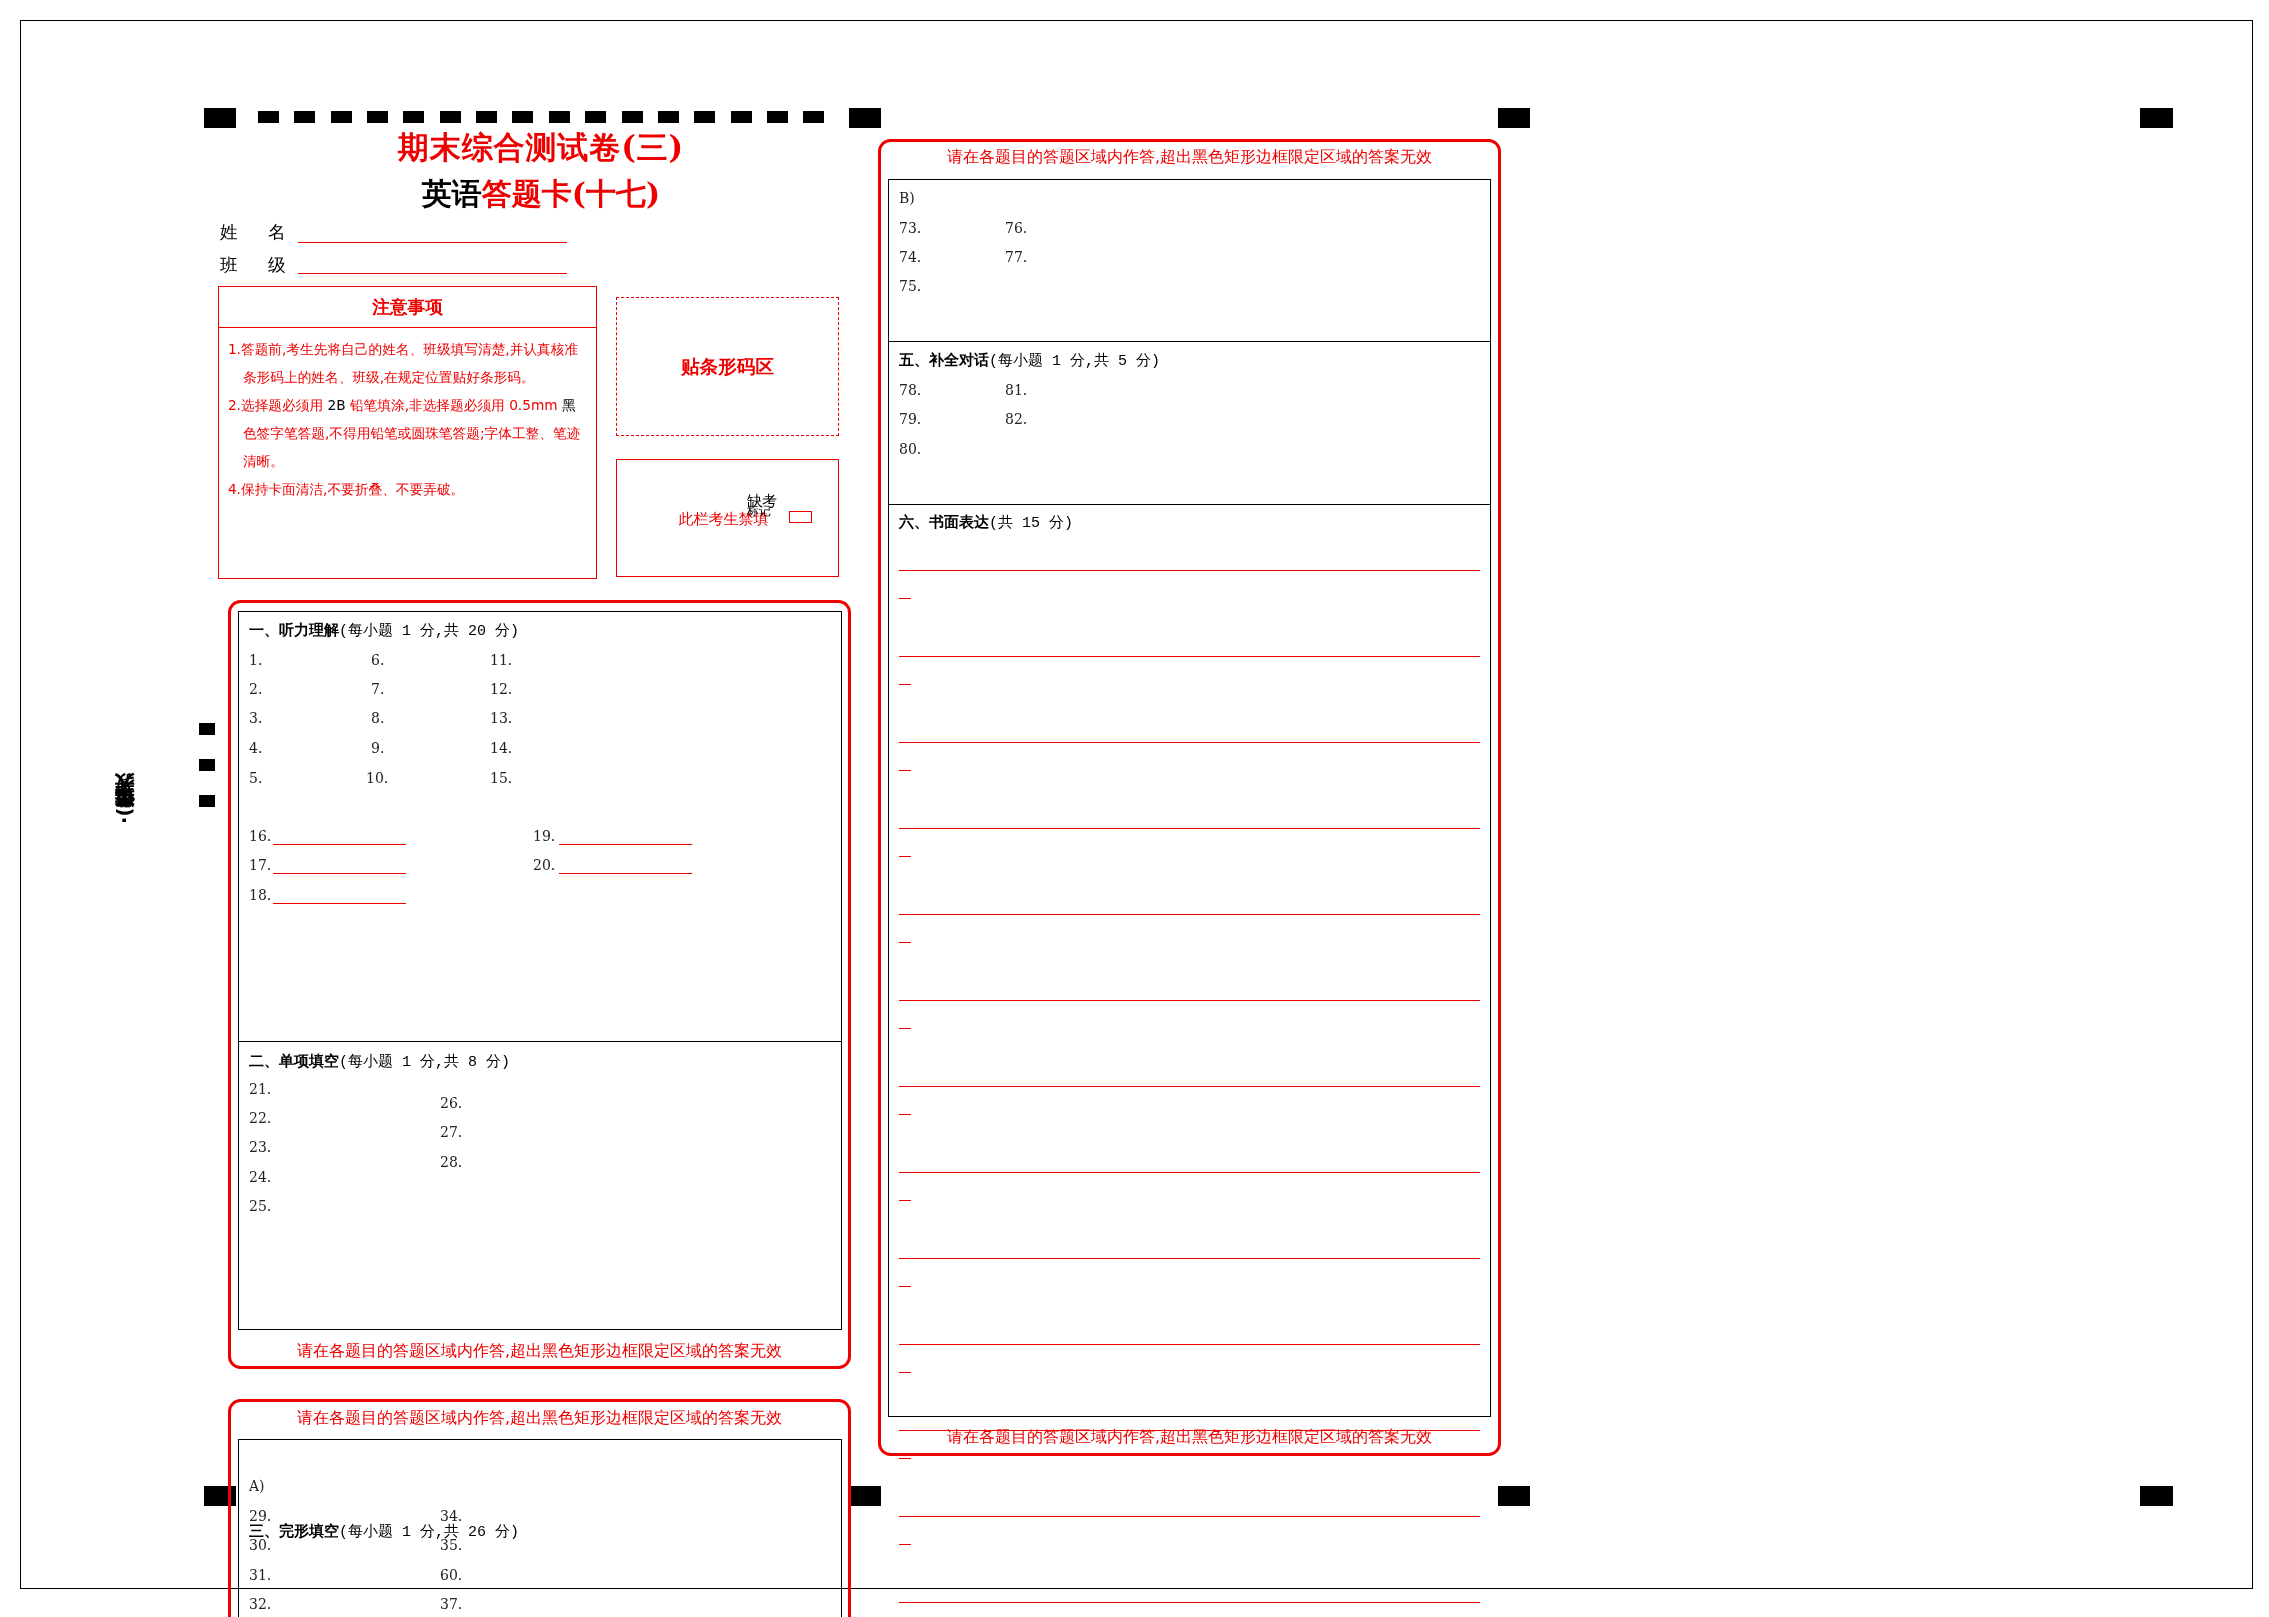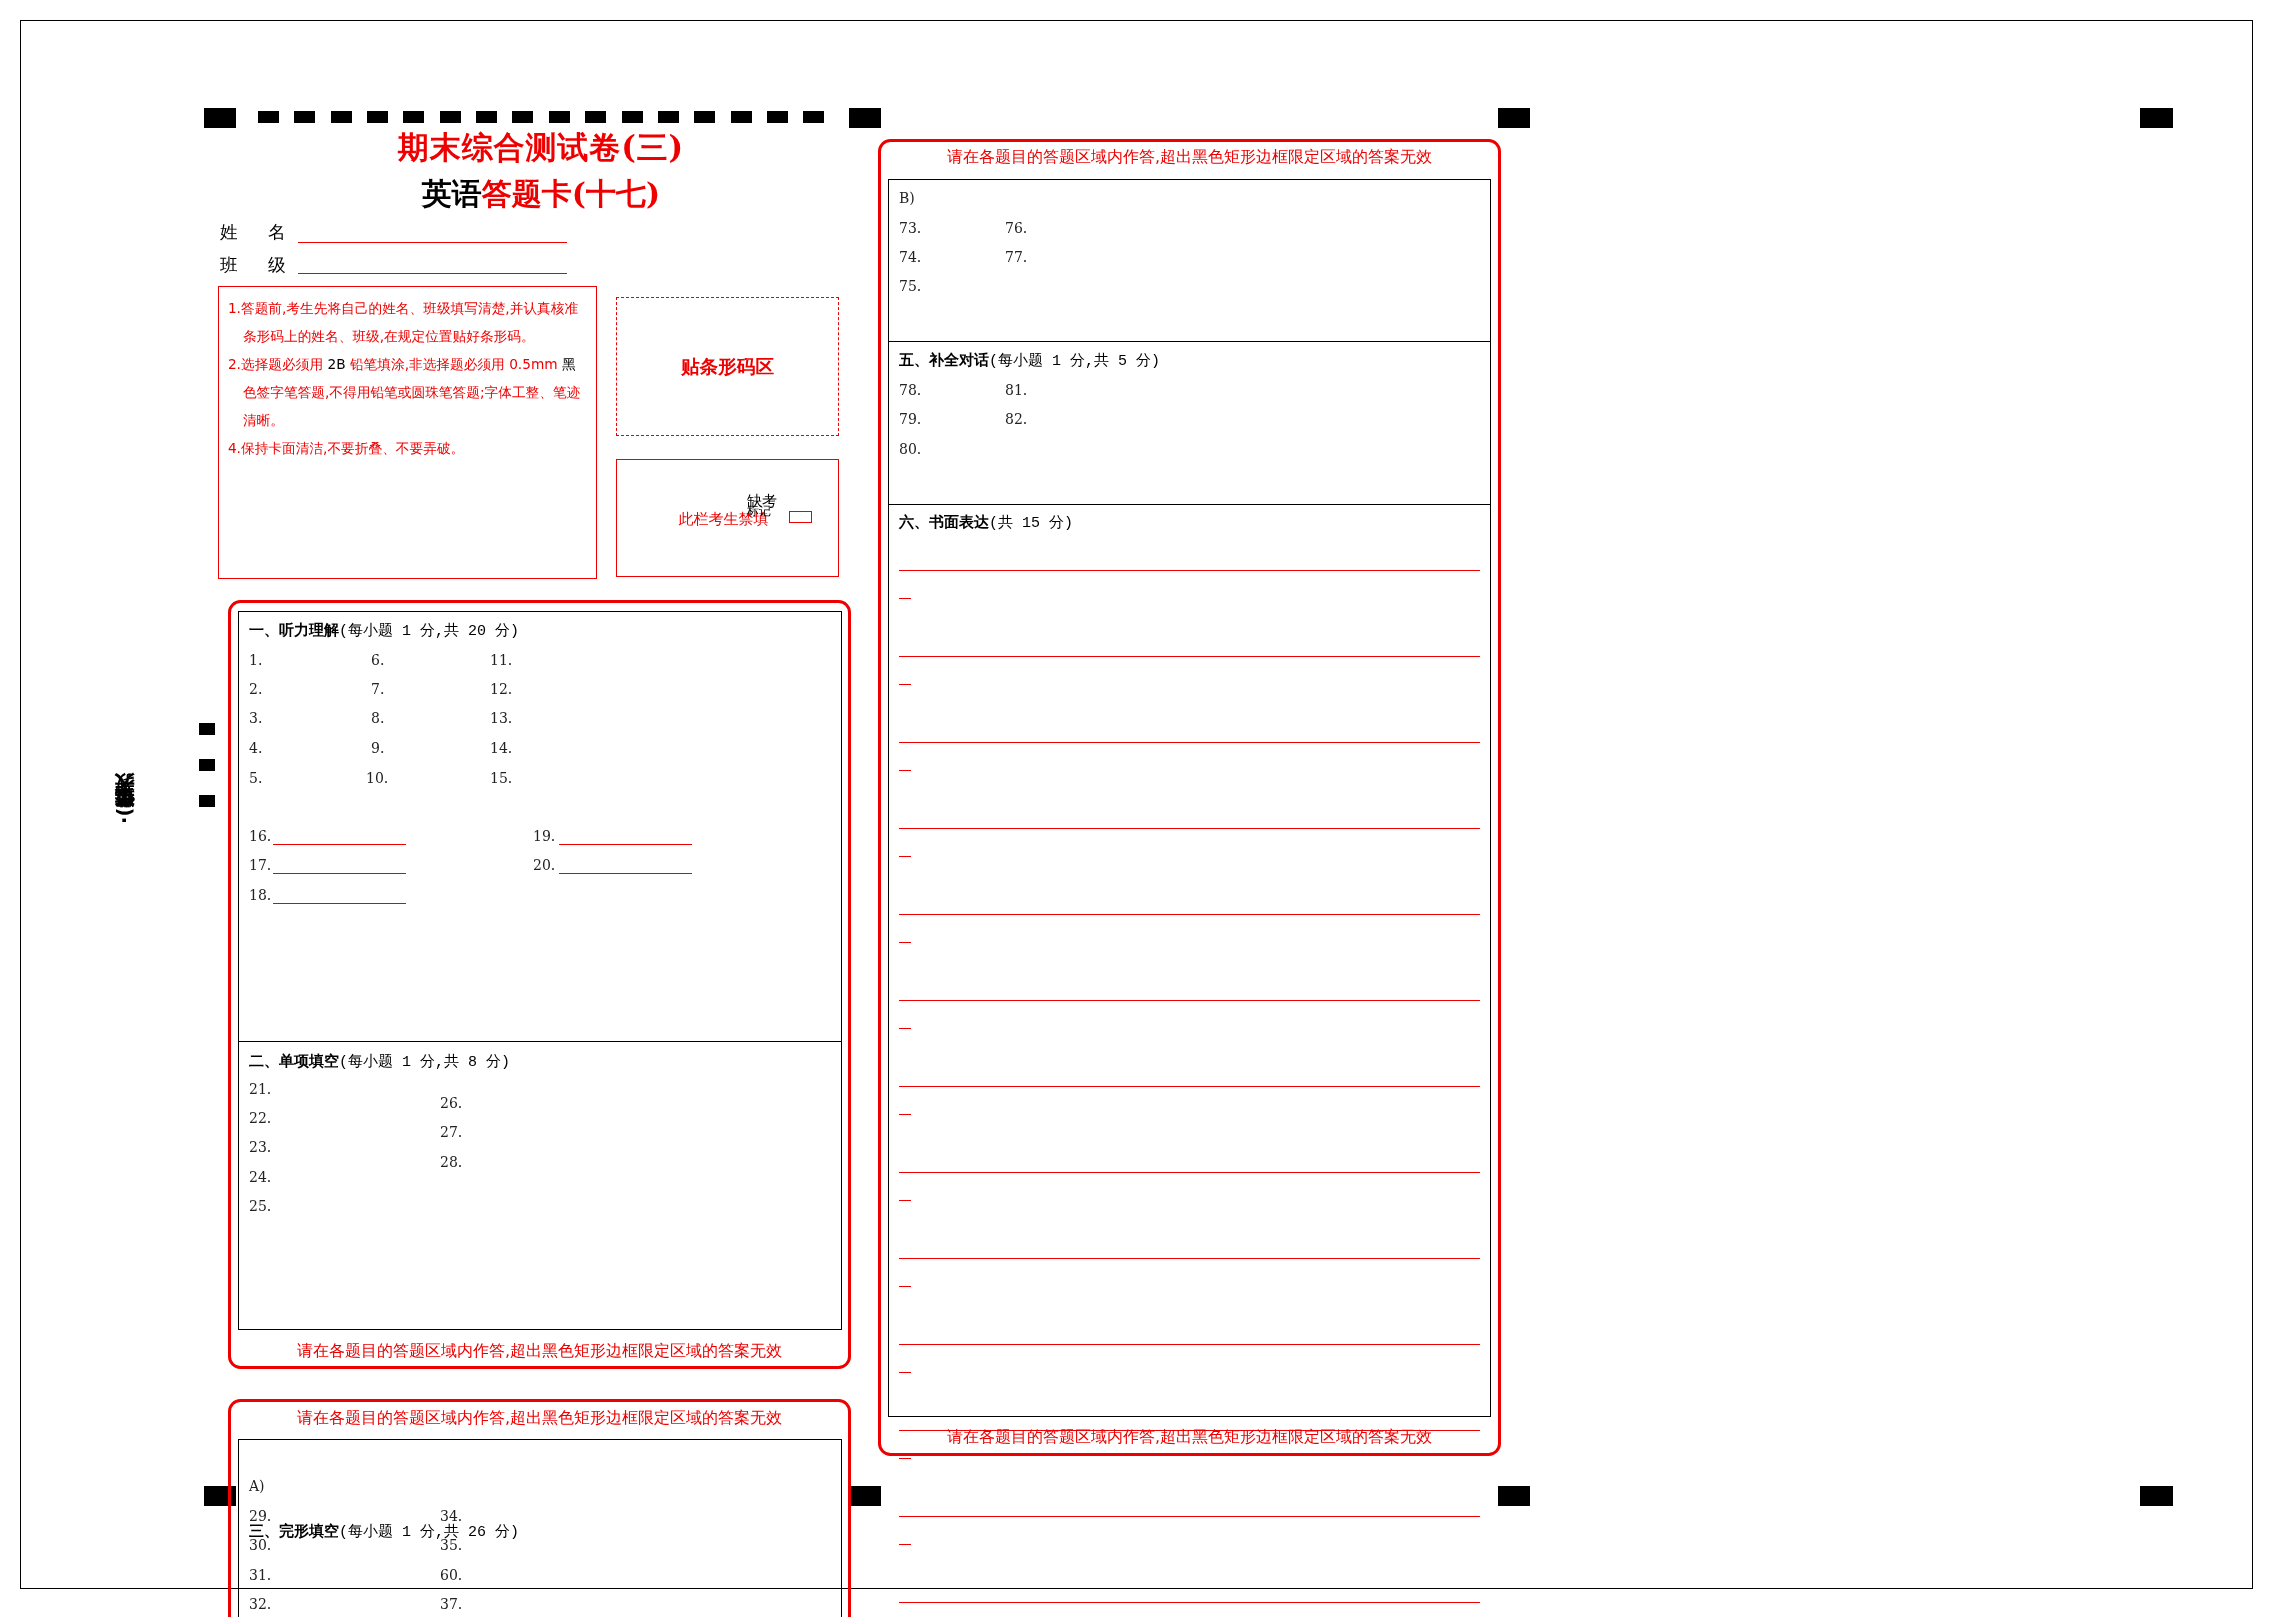--- a/index.html
+++ b/index.html
@@ -76,20 +76,21 @@
 
 <div class="abs title1">期末综合测试卷(三)</div>
 <div class="abs title2"><span>英语</span><span class="r">答题卡(十七)</span></div>
 
 <div class="abs field-label" style="left:220px;top:220px">姓 名</div>
 <div class="abs field-line" style="left:298px;top:242px;width:269px"></div>
 <div class="abs field-label" style="left:220px;top:253px">班 级</div>
 <div class="abs field-line" style="left:298px;top:273px;width:269px"></div>
 
 <div class="abs notice">
+  <div class="notice-head">注意事项</div>
   <div class="notice-body">
     <div class="it"><span>1.</span><span>答题前,考生先将自己的姓名、班级填写清楚,并认真核准条形码上的姓名、班级,在规定位置贴好条形码。</span></div>
     <div class="it"><span>2.</span><span>选择题必须用 </span><span class="blk">2B</span><span> 铅笔填涂,非选择题必须用 0.5mm </span><span class="blk">黑</span><span>色签字笔答题,不得用铅笔或圆珠笔答题;字体工整、笔迹清晰。</span></div>
     <div class="it"><span>4.</span><span>保持卡面清洁,不要折叠、不要弄破。</span></div>
   </div>
 </div>
 
 <div class="abs barcode">
     <span>贴条形码区</span>
   </div>

